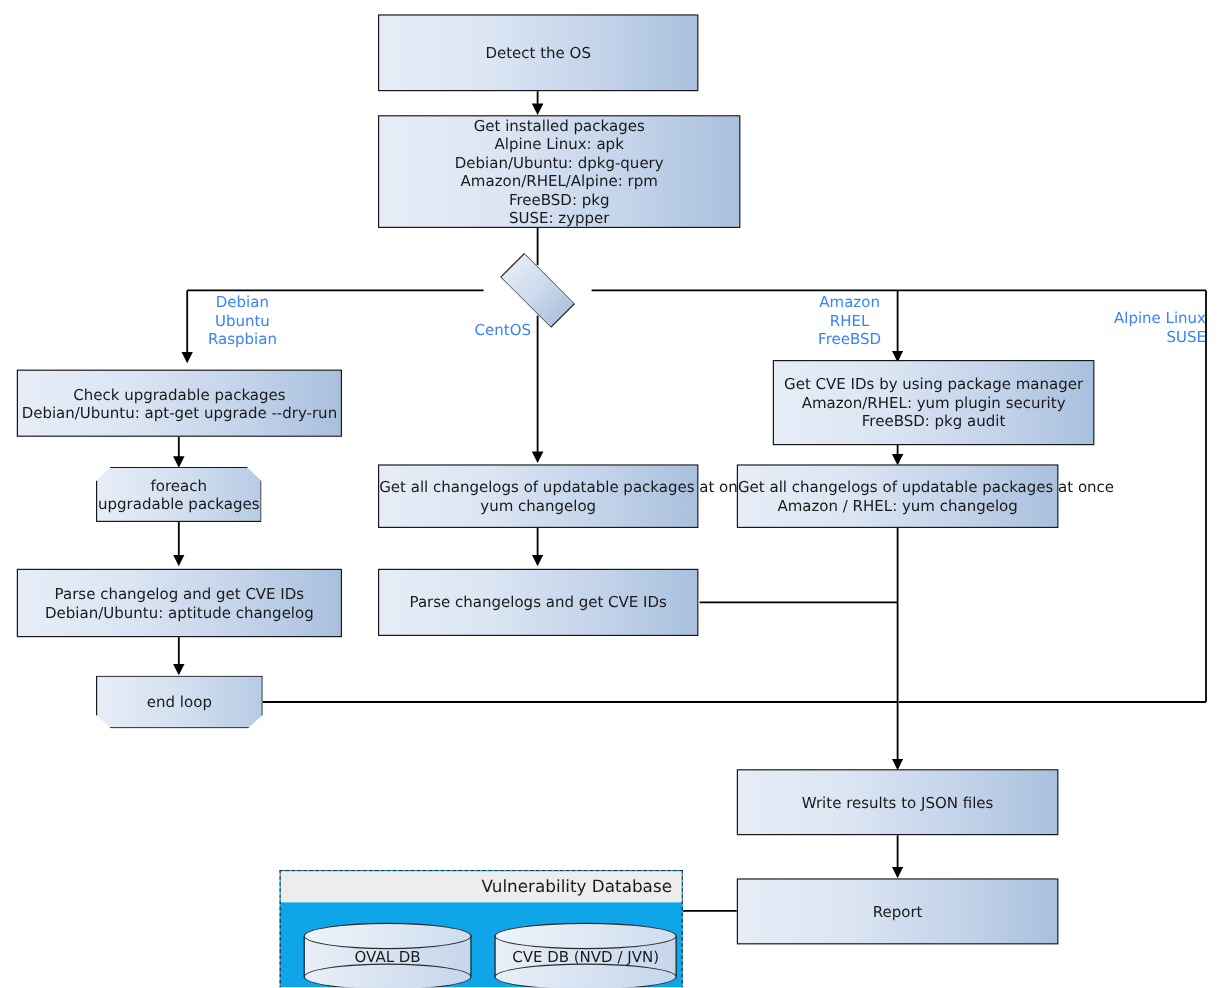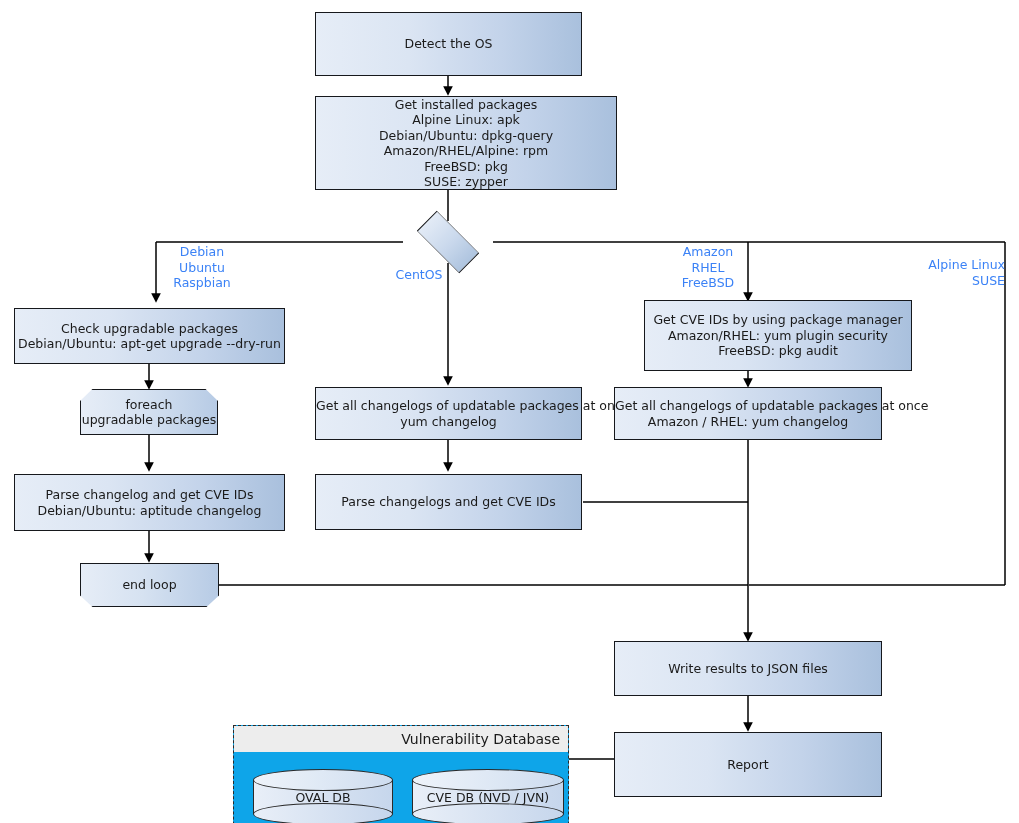--- a/index.html
+++ b/index.html
@@ -241,21 +241,21 @@
     <span class="txt">
         <div>Get all changelogs of updatable packages at once</div>
         <div>Amazon / RHEL: yum changelog</div>
       </span>
   </div>
 
   <div class="node" style="left:614px; top:641px; width:268px; height:55px;">
     <span class="txt">Write results to JSON files</span>
   </div>
 
-  <div class="node" style="left:614px; top:732px; width:268px; height:65px;">
+  <div class="node" style="left:614px; top:732px; width:268px; height:55px;">
     <span class="txt">Report</span>
   </div>
 
   <div class="group-box" style="left:233px; top:689px; width:336px; height:120px;">
     <div class="group-title-band">Vulnerability Database</div>
 
     <div class="cylinder" style="left:19px; top:43px; width:140px; height:56px;">
       <div class="cyl-body"></div>
       <div class="cyl-bottom"></div>
       <div class="cyl-top"></div>

